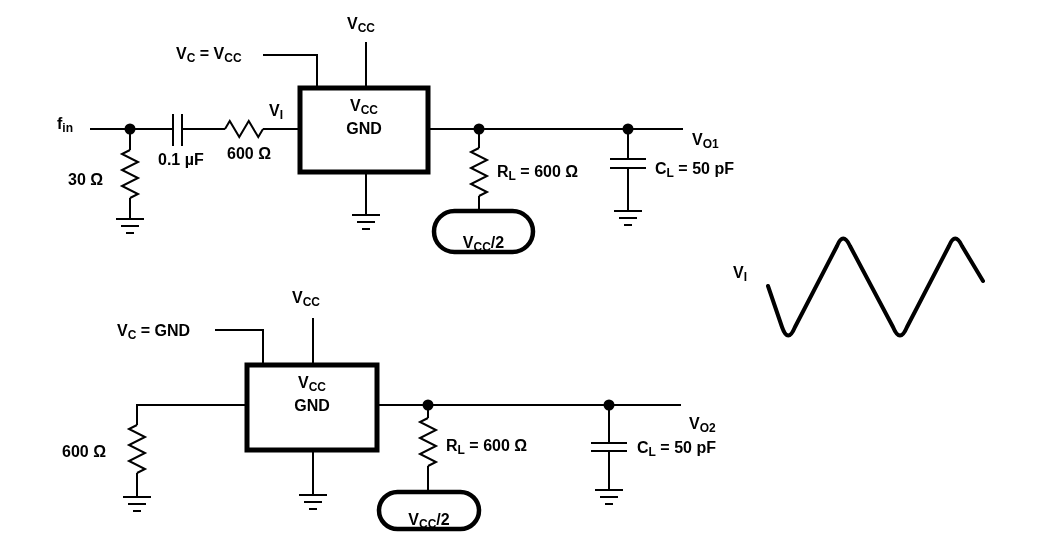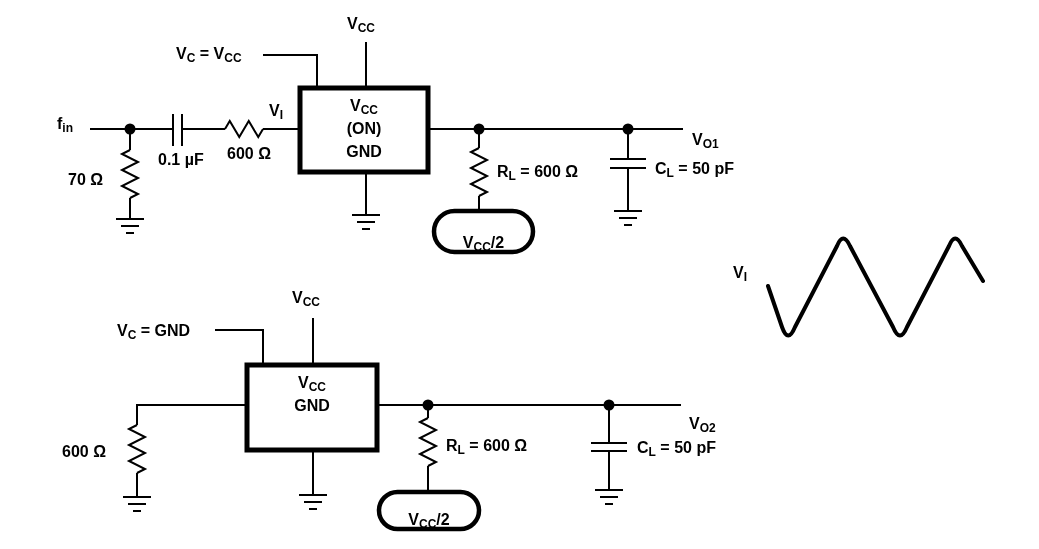--- a/index.html
+++ b/index.html
@@ -152,35 +152,34 @@
       <circle cx="130" cy="129" r="5.5"></circle>
       <circle cx="479" cy="129" r="5.5"></circle>
       <circle cx="628" cy="129" r="5.5"></circle>
       <circle cx="428" cy="405" r="5.5"></circle>
       <circle cx="609" cy="405" r="5.5"></circle>
     </g>
   </svg>
 
   <div class="lbl" style="left:57px;top:114px"><span>f</span><sub>in</sub></div>
 
-  <div class="lbl" style="left:68px;top:170px"><span>70 Ω</span></div>
+  <div class="lbl" style="left:68px;top:170px"><span>30 Ω</span></div>
 
   <div class="lbl" style="left:158px;top:150px"><span>0.1 µF</span></div>
 
   <div class="lbl" style="left:227px;top:144px"><span>600 Ω</span></div>
 
   <div class="lbl" style="left:269px;top:101px"><span>V</span><sub>I</sub></div>
 
   <div class="lbl" style="left:176px;top:44px"><span>V</span><sub>C</sub><span> = V</span><sub>CC</sub></div>
 
   <div class="lbl" style="left:347px;top:14px"><span>V</span><sub>CC</sub></div>
 
   <div class="boxlbl" style="left:300px;top:94px;width:128px">
     <div><span>V</span><sub>CC</sub></div>
-    <div><span>(ON)</span></div>
     <div><span>GND</span></div>
   </div>
 
   <div class="lbl" style="left:497px;top:162px"><span>R</span><sub>L</sub><span> = 600 Ω</span></div>
 
   <div class="pill-lbl" style="left:434px;top:211px;width:99px;height:41px">
       <span><span>V</span><sub>CC</sub><span>/2</span></span>
     </div>
 
   <div class="lbl" style="left:655px;top:159px"><span>C</span><sub>L</sub><span> = 50 pF</span></div>

